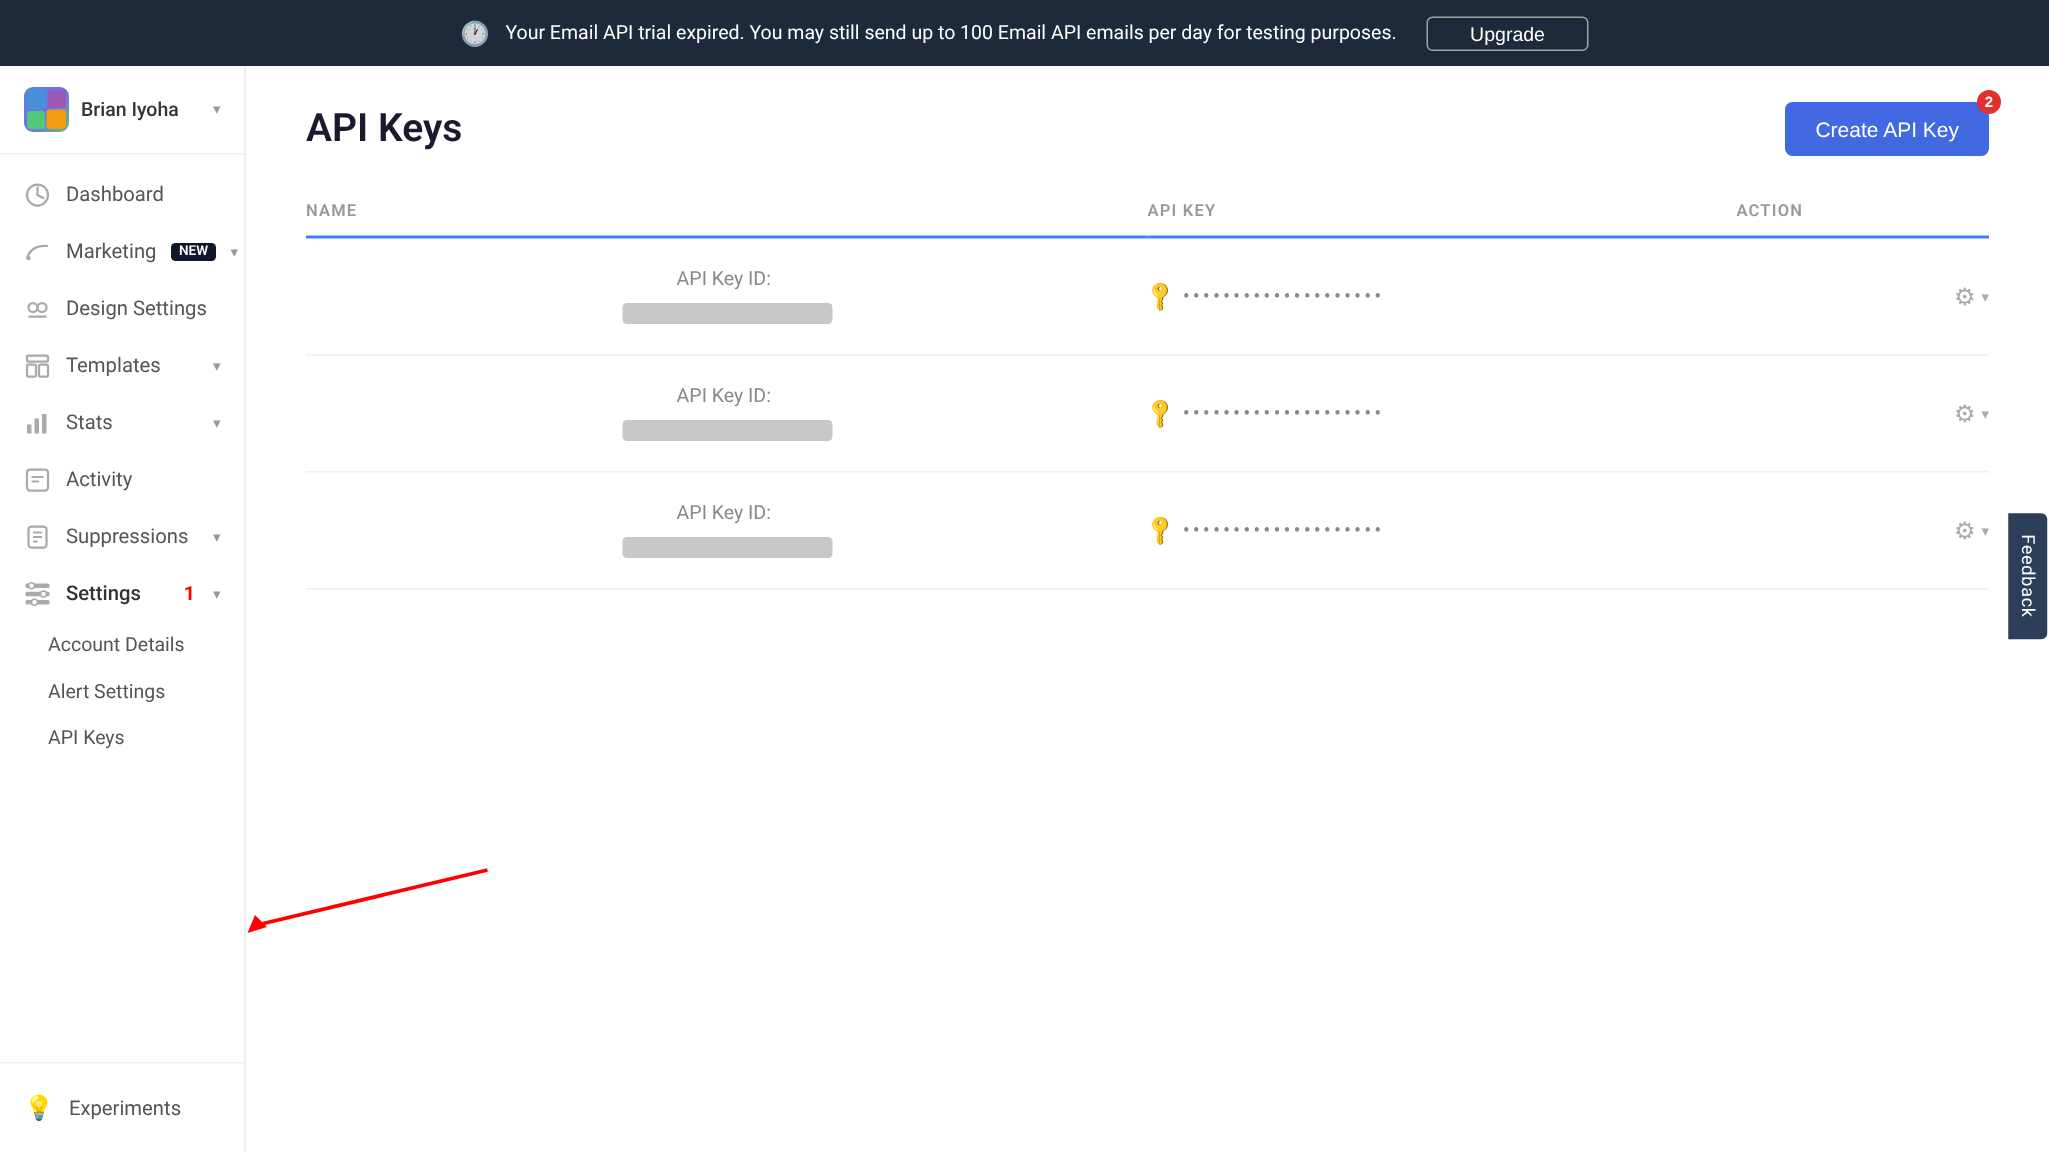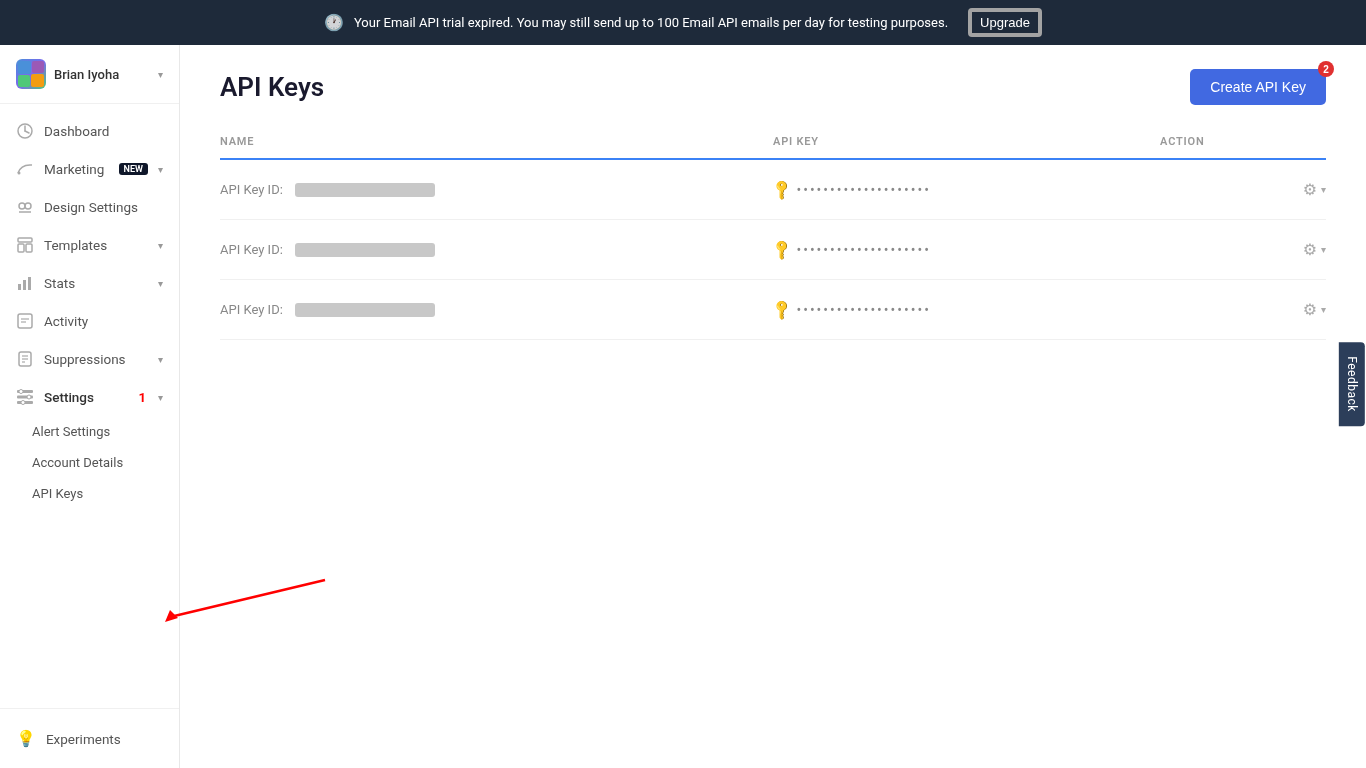--- a/index.html
+++ b/index.html
@@ -14,39 +14,39 @@
       justify-content: center;
       gap: 10px;
       padding: 8px 20px;
       font-size: 13px;
       min-height: 44px;
       flex-shrink: 0;
     }
     .top-banner .clock-icon { font-size: 16px; opacity: 0.8; }
     .top-banner .upgrade-btn {
       background: transparent;
-      border: 4px solid #a3a3a3;
+      border: 1px solid #a3a3a3;
       color: #fff;
-      padding: 3px 8px;
+      padding: 3px 28px;
       border-radius: 4px;
       cursor: pointer;
       font-size: 13px;
       margin-left: 10px;
     }
 
     
     .main-layout {
       display: flex;
       flex: 1;
       overflow: hidden;
     }
 
     
     .sidebar {
-      width: 180px;
+      width: 164px;
       background: #fff;
       border-right: 1px solid #e8e8e8;
       display: flex;
       flex-direction: column;
       overflow-y: auto;
       flex-shrink: 0;
     }
 
     .sidebar-user {
       display: flex;
@@ -203,20 +203,21 @@
     .api-table tbody td {
       padding: 20px 0;
       vertical-align: middle;
     }
     .api-key-cell {
       display: flex;
       align-items: center;
       gap: 8px;
       font-size: 13px;
       color: #555;
+      flex-direction: column;
     }
     .api-key-id-label {
       color: #888;
       font-size: 13px;
       margin-right: 4px;
     }
     .redacted-bar {
       display: inline-block;
       width: 140px;
       height: 14px;
@@ -397,22 +398,22 @@
             <circle cx="5" cy="3.5" r="2" fill="#fff" stroke="#aaa" stroke-width="1"></circle>
             <circle cx="13" cy="9" r="2" fill="#fff" stroke="#aaa" stroke-width="1"></circle>
             <circle cx="7" cy="14.5" r="2" fill="#fff" stroke="#aaa" stroke-width="1"></circle>
           </svg>
         </span>
         <span class="nav-label">Settings</span>
         <span style="color:red;font-weight:bold;font-size:13px;margin-right:2px;">1</span>
         <span class="nav-chevron">▾</span>
       </div>
 
+      <div class="sub-nav-item">Account Details</div>
       <div class="sub-nav-item">Alert Settings</div>
-      <div class="sub-nav-item">Account Details</div>
       <div class="sub-nav-item">API Keys</div>
     </div>
 
     <div class="sidebar-bottom">
       <div class="experiments-item">
         <span class="bulb-icon">💡</span>
         <span>Experiments</span>
       </div>
     </div>
   </nav>

